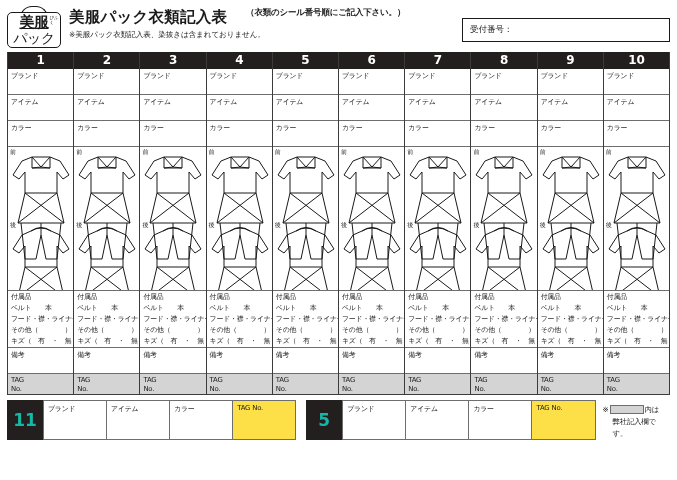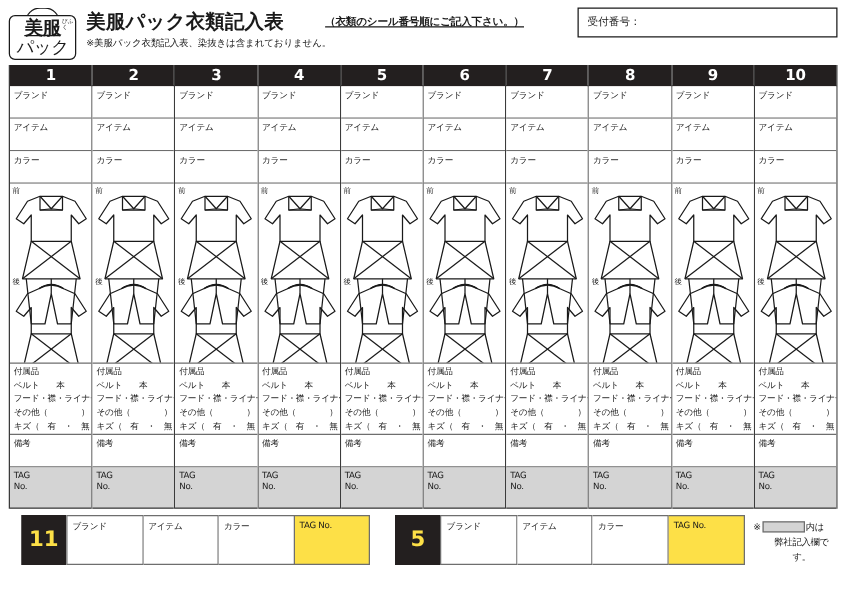--- a/index.html
+++ b/index.html
@@ -86,45 +86,44 @@
     letter-spacing: -0.5px;
     margin-top: 1px;
   }
   .titles {
     flex: 1 1 auto;
     padding-top: 1px;
     min-width: 0;
   }
   .title-line {
     display: flex;
-    align-items: center;
-    gap: 24px;
+    align-items: flex-start;
   }
   .main-title {
     font-size: 15.5px;
     font-weight: bold;
     letter-spacing: 0.2px;
   }
   .sub-title {
     font-size: 8.5px;
     font-weight: bold;
-    margin-left: 9px;
+    margin-left: 19px;
     letter-spacing: -0.2px;
-    text-decoration: underline;
   }
   .note {
     font-size: 7.6px;
     line-height: 1.42;
     margin-top: 2px;
     letter-spacing: -0.1px;
   }
   .receipt-box {
     flex: 0 0 auto;
     width: 208px;
     height: 24px;
+    margin-top: 12px;
     margin-left: 6px;
     border: 1.1px solid #1a1a1a;
     box-sizing: border-box;
     display: flex;
     align-items: center;
     padding-left: 7px;
     font-size: 8.5px;
     background: #fff;
   }
 
@@ -160,21 +159,21 @@
     align-items: center;
     justify-content: center;
     padding: 0;
     border-bottom: 1.1px solid #231f1f;
   }
   .r-brand, .r-item, .r-color { height: 26px; }
   .r-fig { height: 144px; padding: 0; position: relative; }
   .r-acc { height: 57px; line-height: 1.58; padding-top: 1px; }
   .r-remark { height: 26px; }
   .r-tag {
-    height: 33px;
+    height: 21px;
     background: #d4d4d4;
     line-height: 1.3;
     border-bottom: 1.2px solid #3b3b3b;
   }
   .fig-label {
     position: absolute;
     left: 2px;
     font-size: 6px;
   }
   .fig-label.front { top: 1px; }
@@ -192,27 +191,26 @@
   .bgroup {
     display: flex;
     width: 291px;
     height: 40px;
     box-sizing: border-box;
   }
   .bnum {
     width: 36px;
     flex: 0 0 36px;
     background: #231f1f;
-    color: #fde047;
+    color: #14b8a6;
     font-size: 17px;
     font-weight: bold;
     display: flex;
     align-items: center;
     justify-content: center;
-    margin-left: 10px;
   }
   .bcell {
     flex: 1 1 0;
     border: 1.1px solid #6e6e6e;
     border-left: none;
     box-sizing: border-box;
     font-size: 6.9px;
     padding: 3px 0 0 4px;
     background: #fff;
     letter-spacing: -0.2px;
@@ -231,21 +229,21 @@
   .fn-row { display: flex; align-items: center; }
   .fn-swatch {
     display: inline-block;
     width: 34px;
     height: 9px;
     background: #d4d4d4;
     border: 1px solid #6e6e6e;
     box-sizing: border-box;
     margin: 0 1px;
   }
-  .fn-row2 { padding-left: 10px; text-align: center; }
+  .fn-row2 { padding-left: 10px; }
 </style>
 </head>
 <body>
 
 <div id="sheet">
 
   <div class="header">
 
     <div class="logo">
       <div class="logo-handle"></div>

